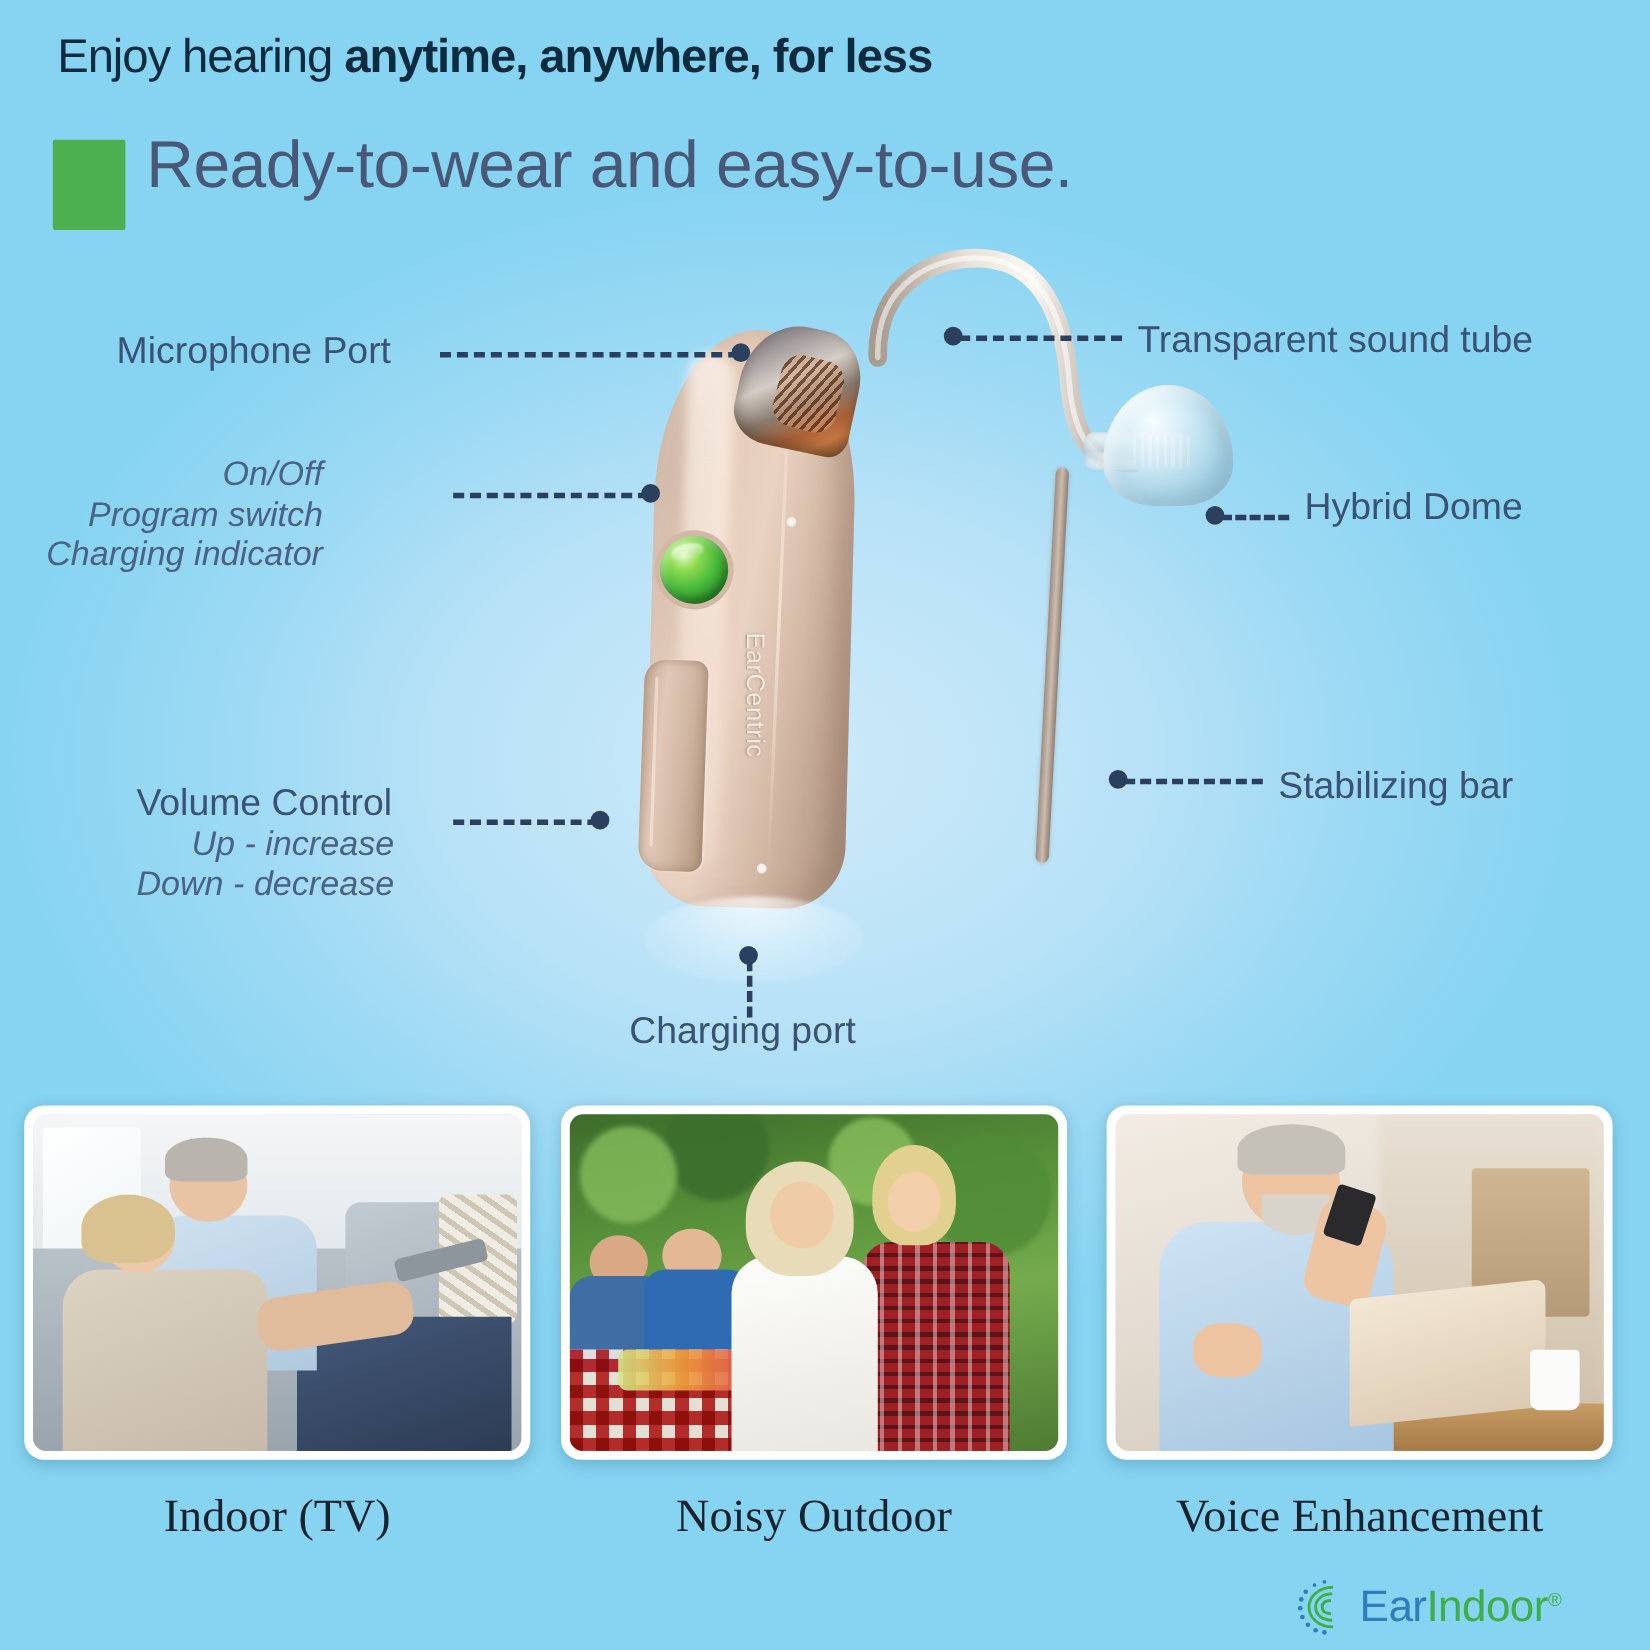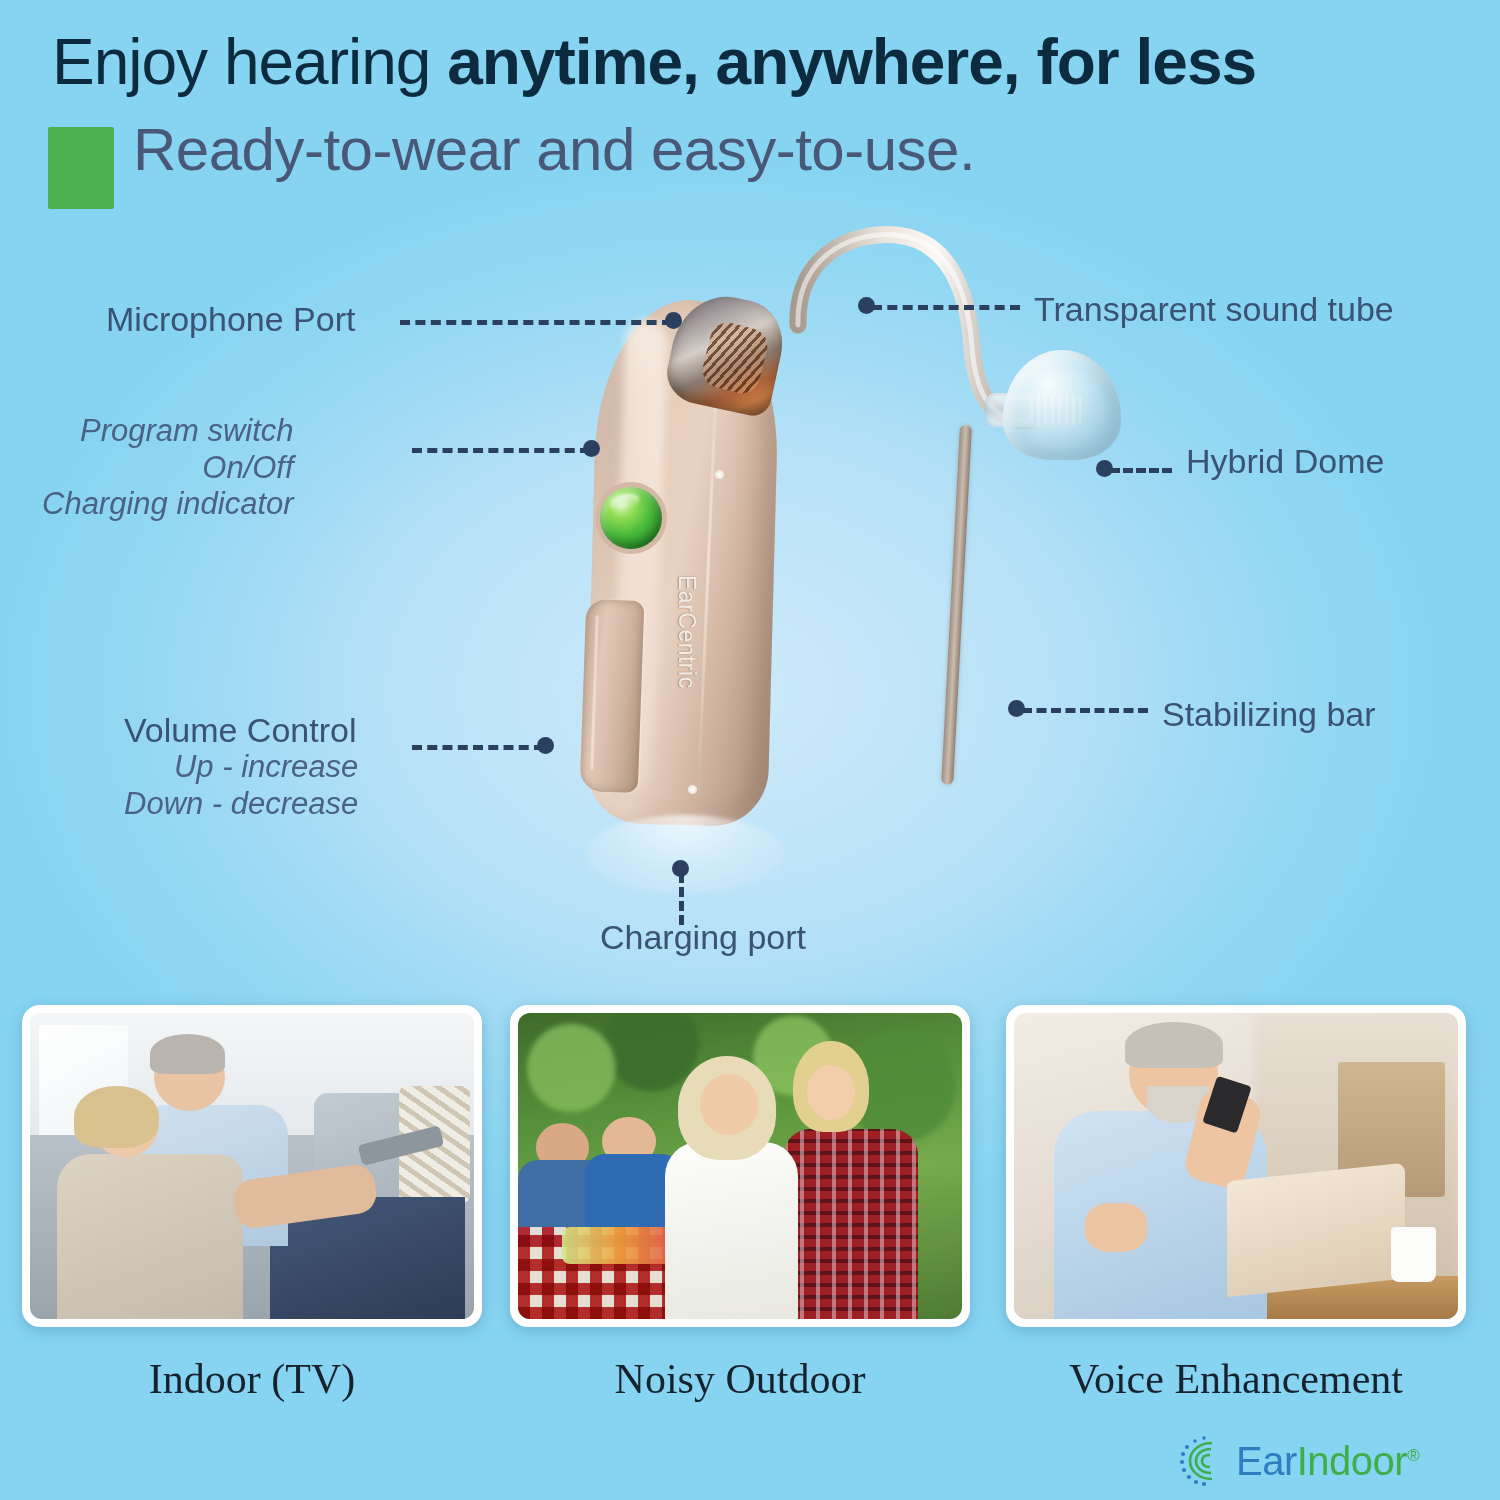--- a/index.html
+++ b/index.html
@@ -12,21 +12,21 @@
     position:relative;width:1500px;height:1500px;
     background:
       radial-gradient(ellipse 820px 600px at 48% 46%, #cdeaf9 0%, #b9e2f7 38%, #9bd9f4 64%, #86d4f2 88%);
     overflow:hidden;
   }
 
   
   #header{position:absolute;left:0;top:0;width:1500px;height:230px;}
   #title{
     position:absolute;left:52px;top:30px;
-    font-size:64px;line-height:1.02;
+    font-size:43px;line-height:1.02;
     color:#0d2b3e;letter-spacing:-1px;white-space:nowrap;
     font-family:"Liberation Sans","DejaVu Sans",sans-serif;
   }
   #title .t-bold{font-weight:700;}
   #green-block{
     position:absolute;left:48px;top:127px;width:66px;height:82px;
     background:#4caf50;border-radius:2px;
   }
   #subtitle{
     position:absolute;left:133px;top:120px;
@@ -301,32 +301,32 @@
     <div class="lead-dot" style="left:1096px;top:245px;"></div>
     <div class="lead-h" style="left:1110px;top:253px;width:62px;"></div>
 
     <div class="lead-dot" style="left:1008px;top:485px;"></div>
     <div class="lead-h" style="left:1022px;top:493px;width:126px;"></div>
   </div>
 
   <div class="callout-label lbl-main" style="left:106px;top:300px;">Microphone Port</div>
 
   <div class="callout-label" style="left:42px;top:413px;">
+    <div class="lbl-sub" style="text-align:right;">On/Off</div>
     <div class="lbl-sub" style="text-align:right;">Program switch</div>
-    <div class="lbl-sub" style="text-align:right;">On/Off</div>
     <div class="lbl-sub" style="text-align:right;">Charging indicator</div>
   </div>
 
   <div class="callout-label" style="left:124px;top:711px;">
     <div class="lbl-main">Volume Control</div>
     <div class="lbl-sub" style="text-align:right;">Up - increase</div>
     <div class="lbl-sub" style="text-align:left;">Down - decrease</div>
   </div>
 
-  <div class="callout-label lbl-main" style="left:572px;top:918px;margin-left:28px;">Charging port</div>
+  <div class="callout-label lbl-main" style="left:572px;top:918px;">Charging port</div>
 
   <div class="callout-label lbl-main" style="left:1034px;top:290px;">Transparent sound tube</div>
 
   <div class="callout-label lbl-main" style="left:1186px;top:442px;">Hybrid Dome</div>
 
   <div class="callout-label lbl-main" style="left:1162px;top:695px;">Stabilizing bar</div>
 
   <div id="photos">
 
     <div class="photo-card" style="left:22px;">

